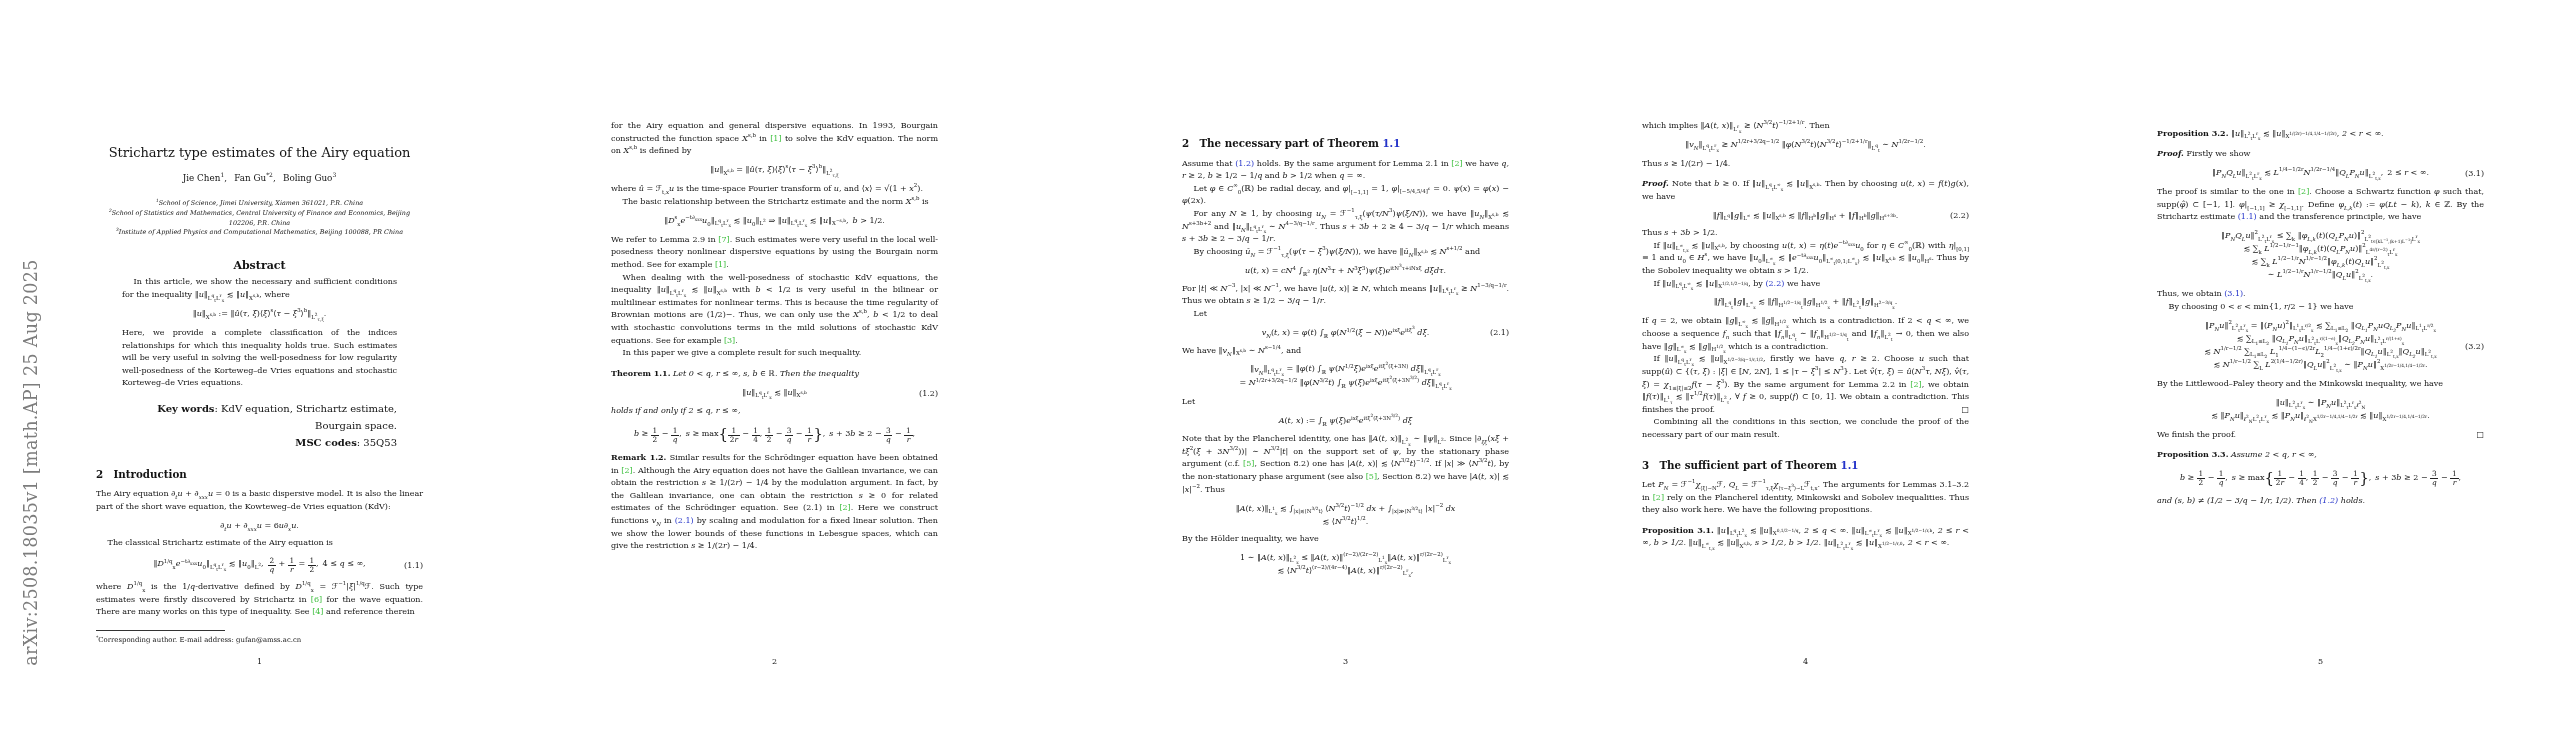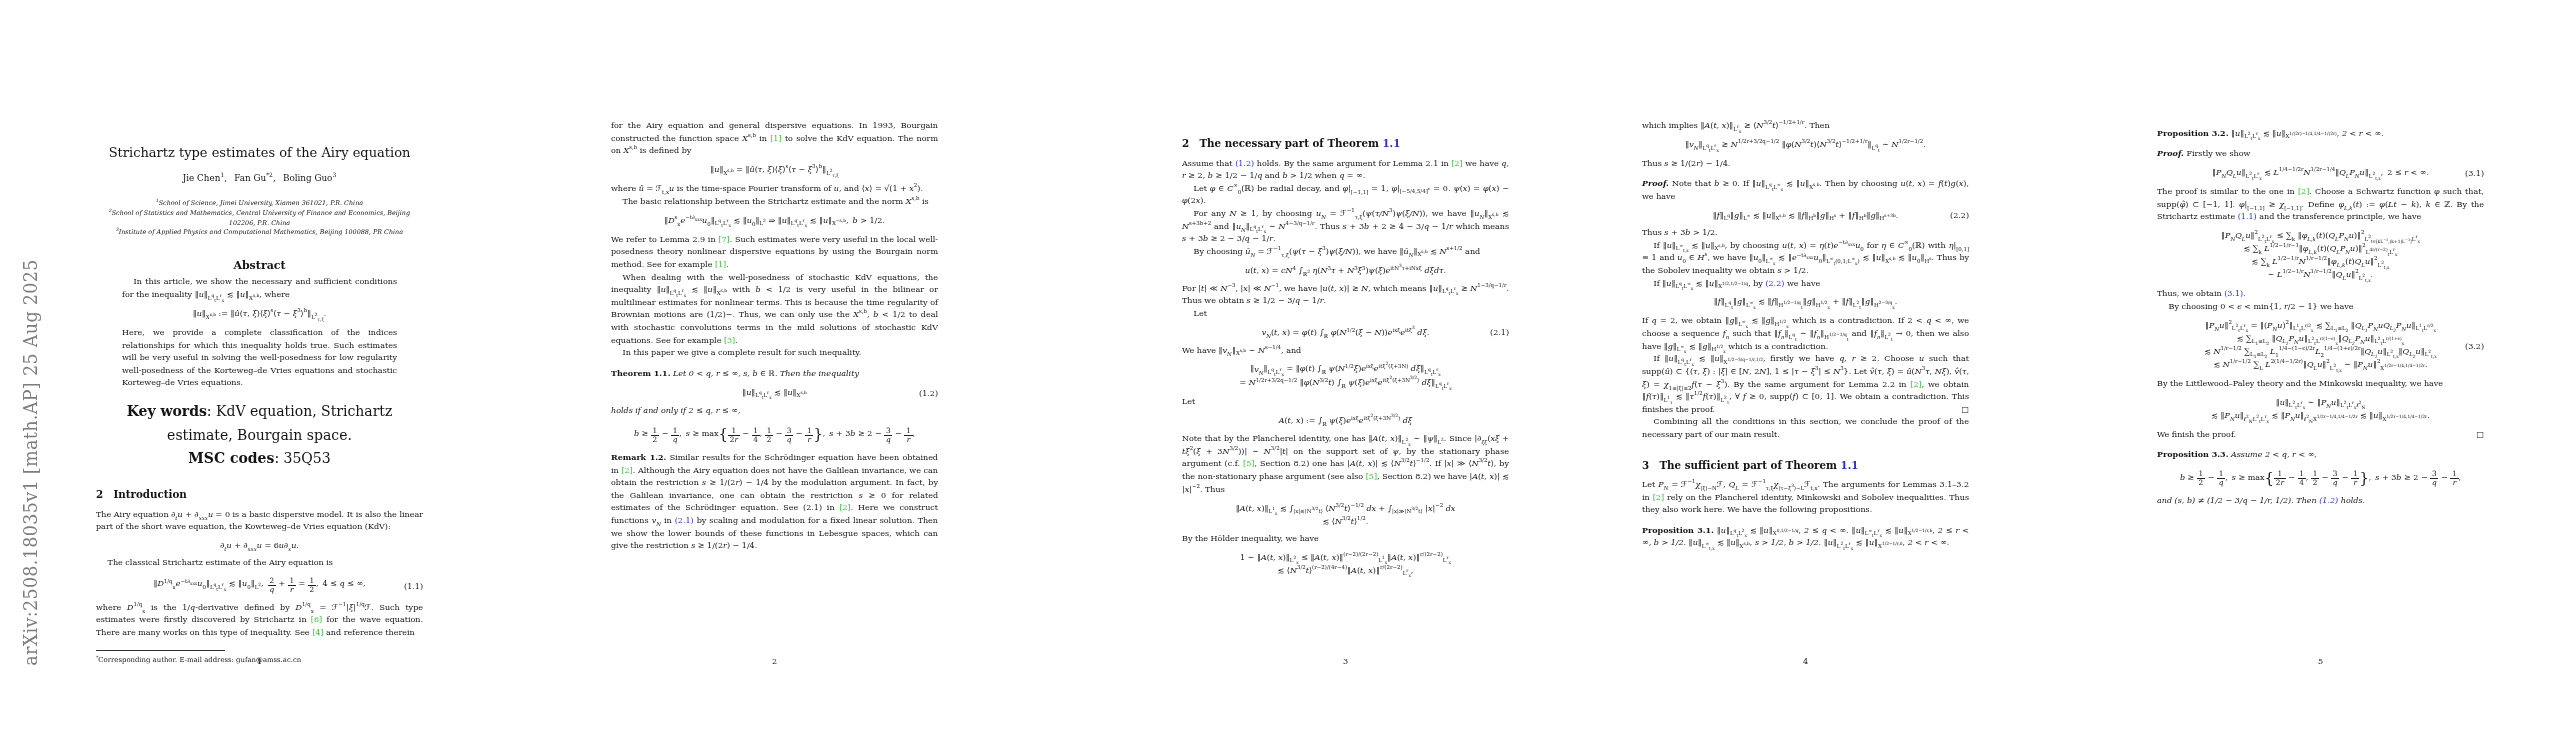--- a/index.html
+++ b/index.html
@@ -11,21 +11,21 @@
   .pageno{position:absolute;top:657px;left:96px;width:327px;text-align:center;font-size:8px;}
   .watermark{position:absolute;left:20.7px;top:700px;width:475px;transform:rotate(-90deg);
              transform-origin:0 0;text-align:center;font-size:17.6px;color:#7d7d7d;
              letter-spacing:0.3px;white-space:nowrap;}
   .blk{margin:0;}
   .title{font-size:13px;text-align:center;margin:0 0 13.4px 0;}
   .authors{font-size:8.8px;text-align:center;margin:0 0 16px 0;}
   .affil{font-size:6.4px;font-style:italic;text-align:center;line-height:1.5;}
   .absw{width:275px;margin-left:auto;margin-right:auto;font-size:7.4px;line-height:1.56;text-align:justify;}
   .abshead{font-weight:bold;text-align:center;font-size:11px;margin-top:20.7px;margin-bottom:4.9px;}
-  .keywords{width:275px;margin:9.7px auto 0 auto;font-size:14px;line-height:1.7;text-align:center;}
+  .keywords{width:275px;margin:9.7px auto 0 auto;font-size:10px;line-height:1.7;text-align:right;}
   .section{font-size:10.3px;font-weight:bold;margin:17px 0 8.5px 0;}
   .para{font-size:8px;line-height:1.58;text-align:justify;}
   .thm{margin:6.7px 0;}
   .ind{text-indent:1.45em;}
   .disp{position:relative;margin:7.3px 0;text-align:center;font-size:8px;}
   .dline{margin:2.4px 0;}
   .eqno{position:absolute;right:0;top:50%;transform:translateY(-50%);font-style:normal;}
   .footnote{margin-top:11px;font-size:6.9px;line-height:1.5;}
   .footnote::before{content:'';display:block;width:129px;border-top:0.6px solid #333;margin-bottom:3.6px;}
   sub,sup{font-size:68%;line-height:0;}

